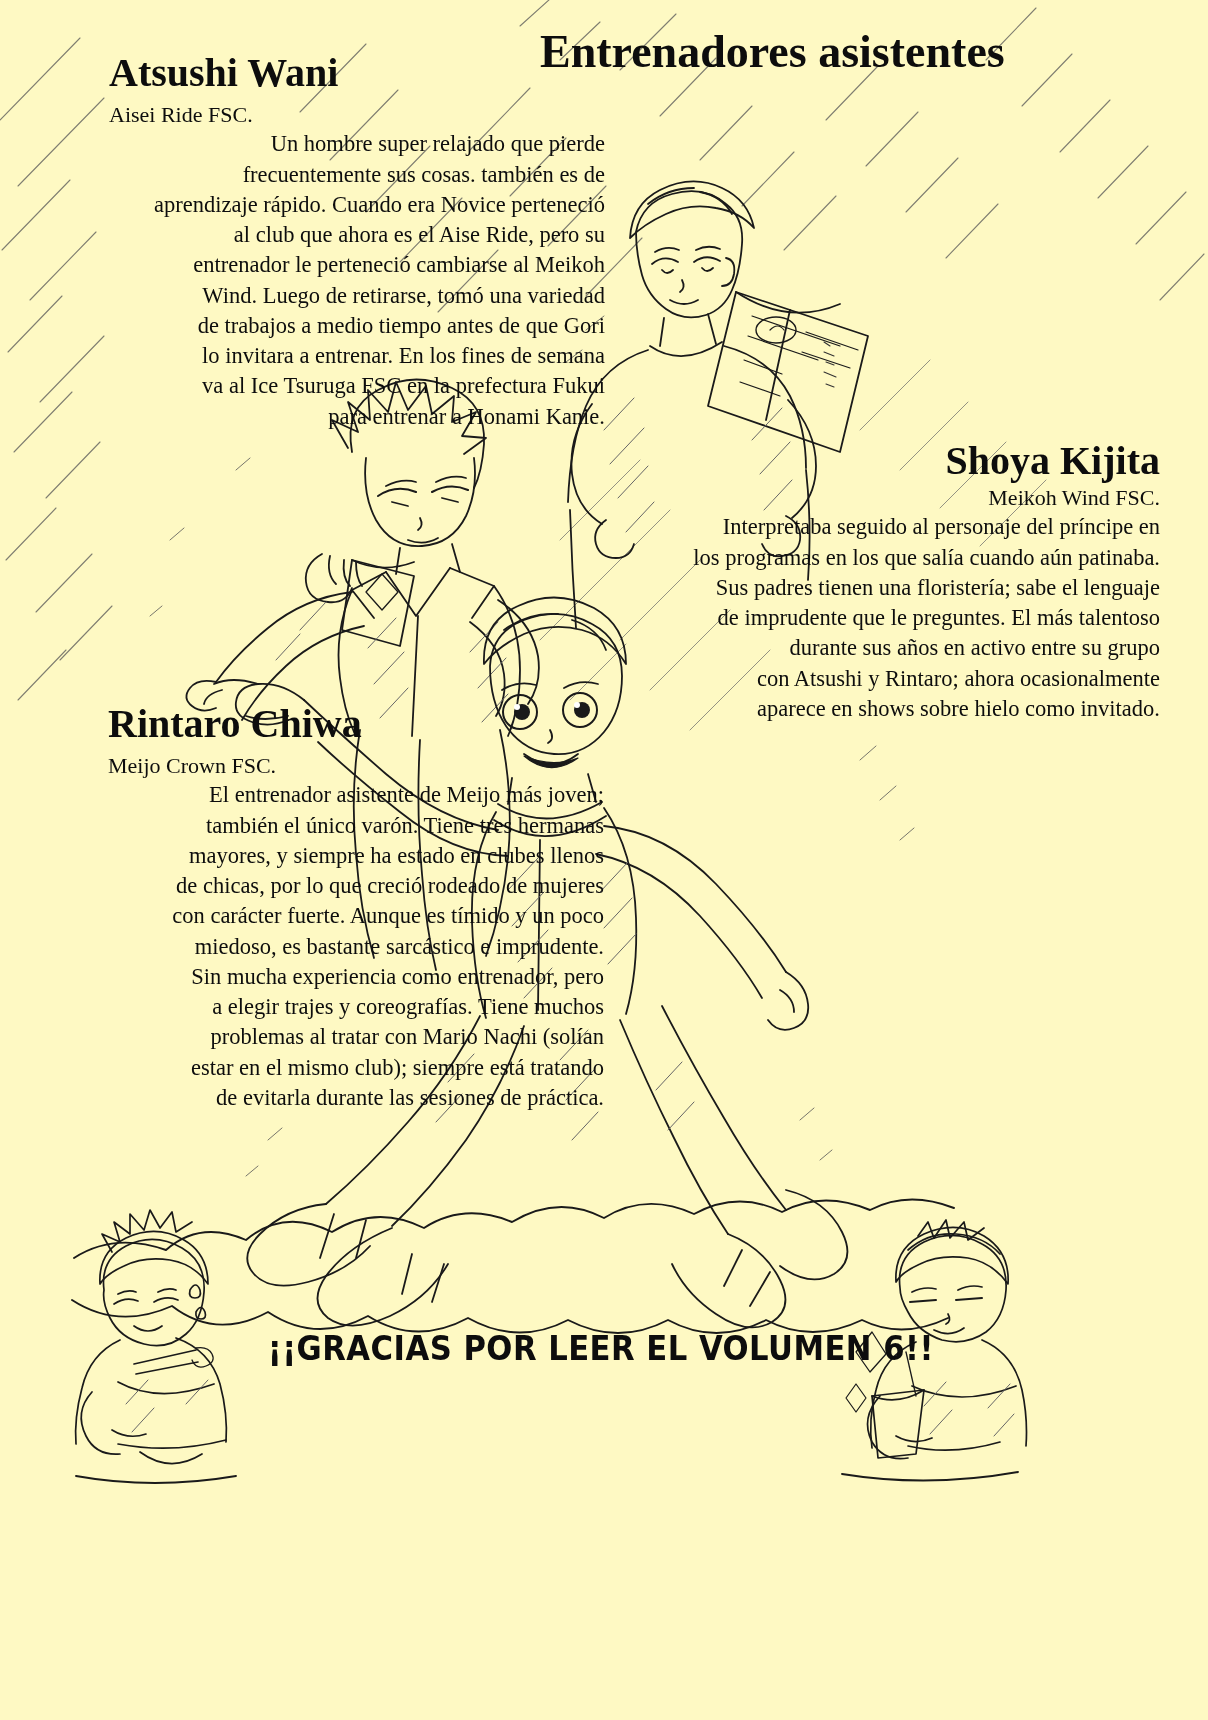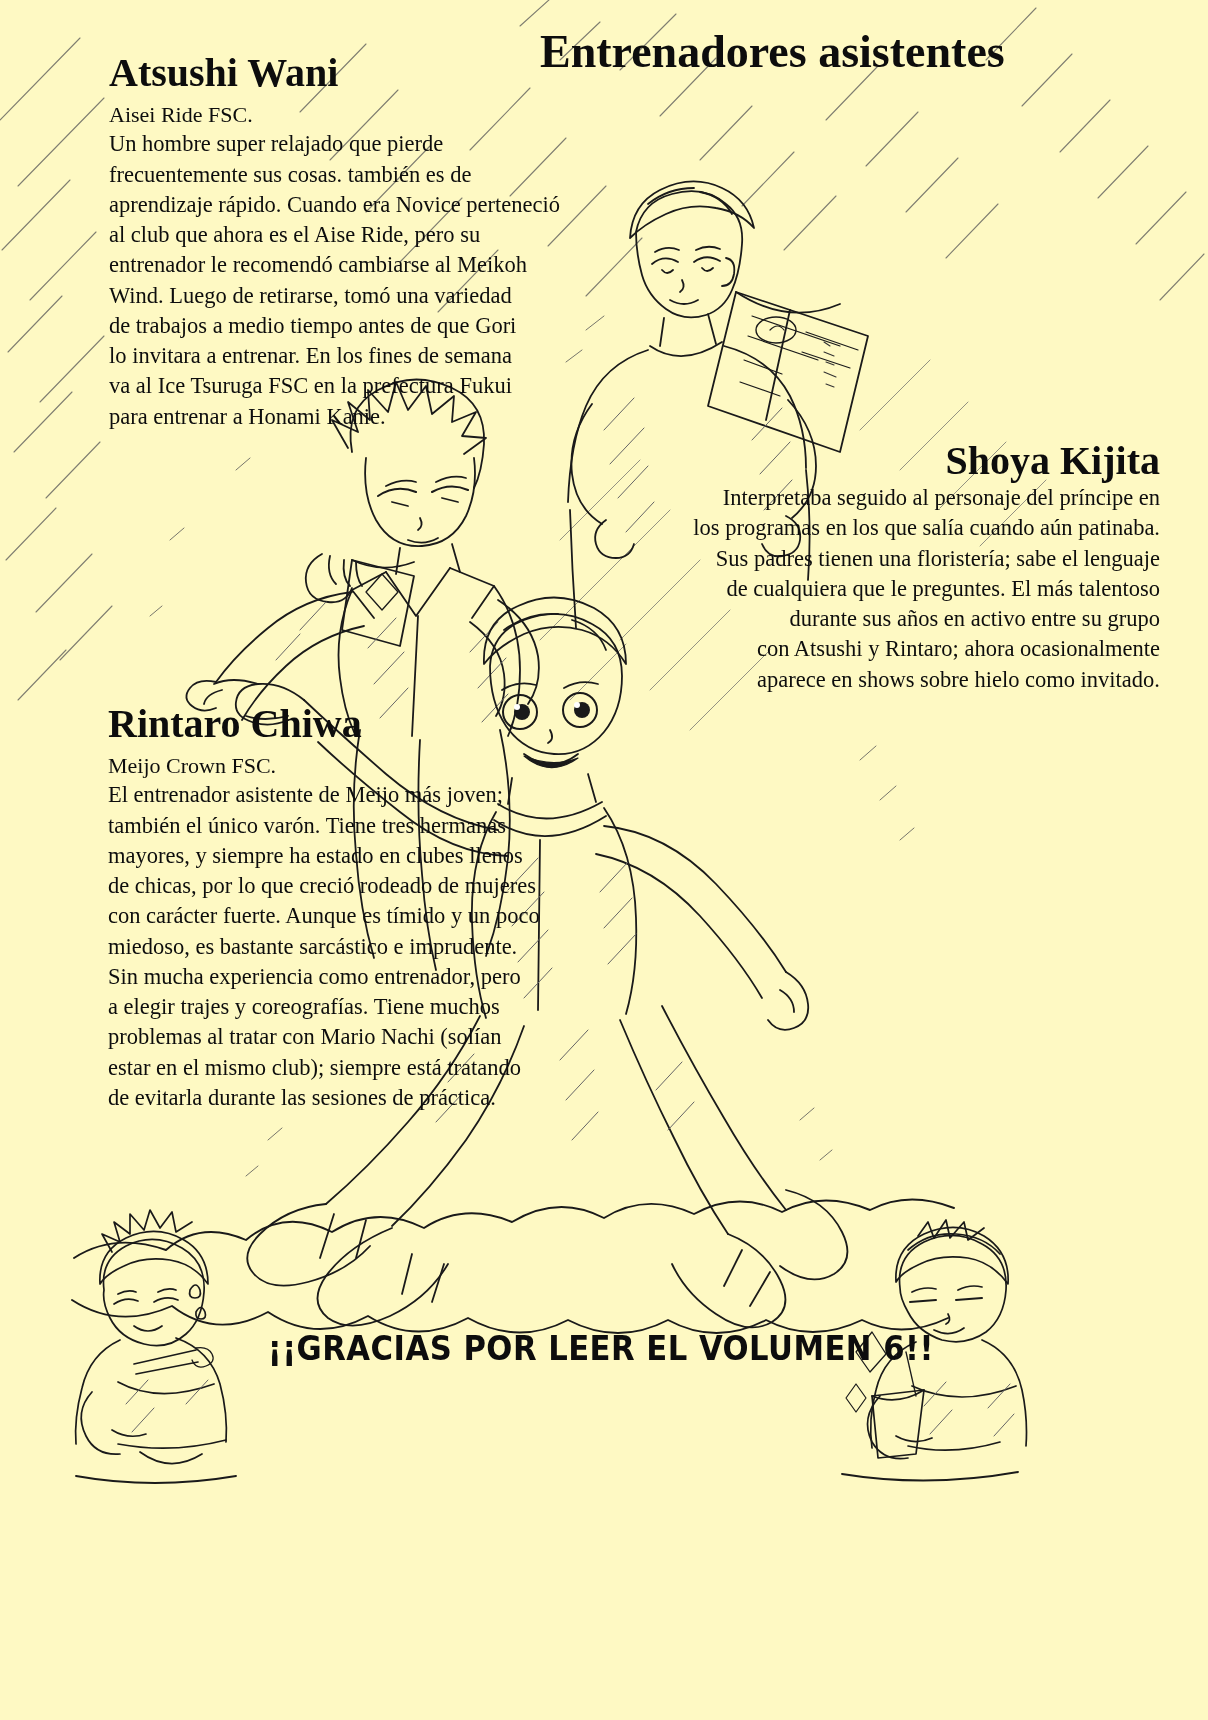--- a/index.html
+++ b/index.html
@@ -90,21 +90,21 @@
     position: absolute;
     left: 104px;
     top: 703px;
     width: 500px;
     text-align: left;
   }
   #block-rintaro .char-name { margin: 0 0 6px 4px; }
   #block-rintaro .char-club { margin: 0 0 0 4px; }
   #block-rintaro .char-body { margin: 0 0 0 4px; }
 
-  .line { display: block; white-space: nowrap; }
+  .line { display: block; white-space: nowrap; text-align: right; }
 
   
   #thanks-banner {
     position: absolute;
     left: 246px;
     top: 1329px;
     width: 620px;
     text-align: center;
     font-family: "DejaVu Sans", "Liberation Sans", sans-serif;
     font-weight: bold;
@@ -482,36 +482,37 @@
   <div class="title-main">Entrenadores asistentes</div>
 
   <div id="block-atsushi">
     <div class="char-name">Atsushi Wani</div>
     <div class="char-club">Aisei Ride FSC.</div>
     <div class="char-body">
       <span class="line">Un hombre super relajado que pierde</span>
       <span class="line">frecuentemente sus cosas. también es de</span>
       <span class="line">aprendizaje rápido. Cuando era Novice perteneció</span>
       <span class="line">al club que ahora es el Aise Ride, pero su</span>
-      <span class="line">entrenador le recomendó cambiarse al Meikoh</span>
+      <span class="line">entrenador le perteneció cambiarse al Meikoh</span>
       <span class="line">Wind. Luego de retirarse, tomó una variedad</span>
       <span class="line">de trabajos a medio tiempo antes de que Gori</span>
       <span class="line">lo invitara a entrenar. En los fines de semana</span>
       <span class="line">va al Ice Tsuruga FSC en la prefectura Fukui</span>
       <span class="line">para entrenar a Honami Kanie.</span>
     </div>
   </div>
 
   <div id="block-shoya">
     <div class="char-name">Shoya Kijita</div>
+    <div class="char-club">Meikoh Wind FSC.</div>
     <div class="char-body">
       <span class="line">Interpretaba seguido al personaje del príncipe en</span>
       <span class="line">los programas en los que salía cuando aún patinaba.</span>
       <span class="line">Sus padres tienen una floristería; sabe el lenguaje</span>
-      <span class="line">de cualquiera que le preguntes. El más talentoso</span>
+      <span class="line">de imprudente que le preguntes. El más talentoso</span>
       <span class="line">durante sus años en activo entre su grupo</span>
       <span class="line">con Atsushi y Rintaro; ahora ocasionalmente</span>
       <span class="line">aparece en shows sobre hielo como invitado.</span>
     </div>
   </div>
 
   <div id="block-rintaro">
     <div class="char-name">Rintaro Chiwa</div>
     <div class="char-club">Meijo Crown FSC.</div>
     <div class="char-body">

